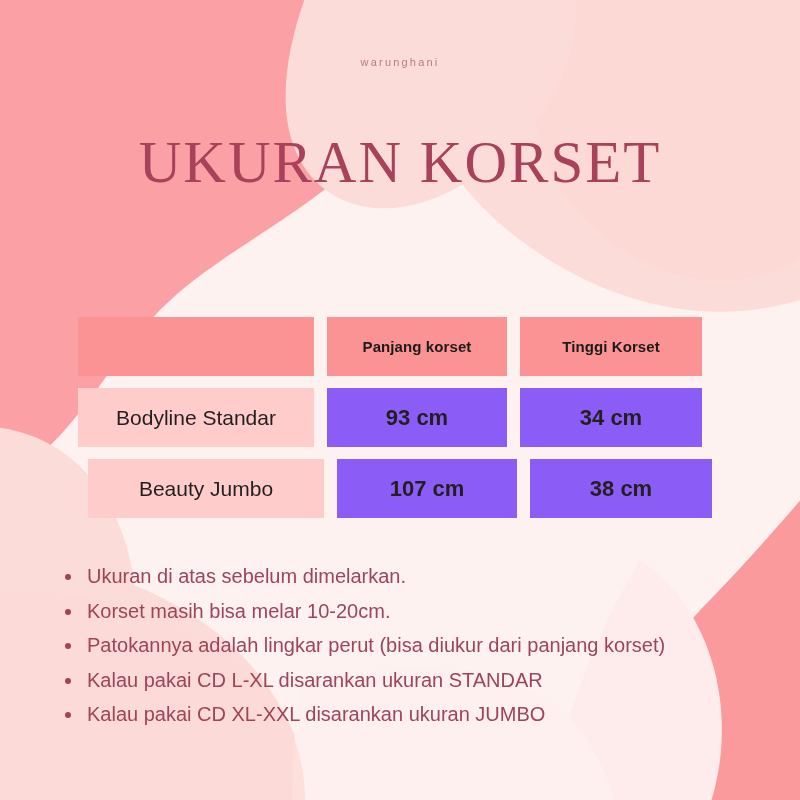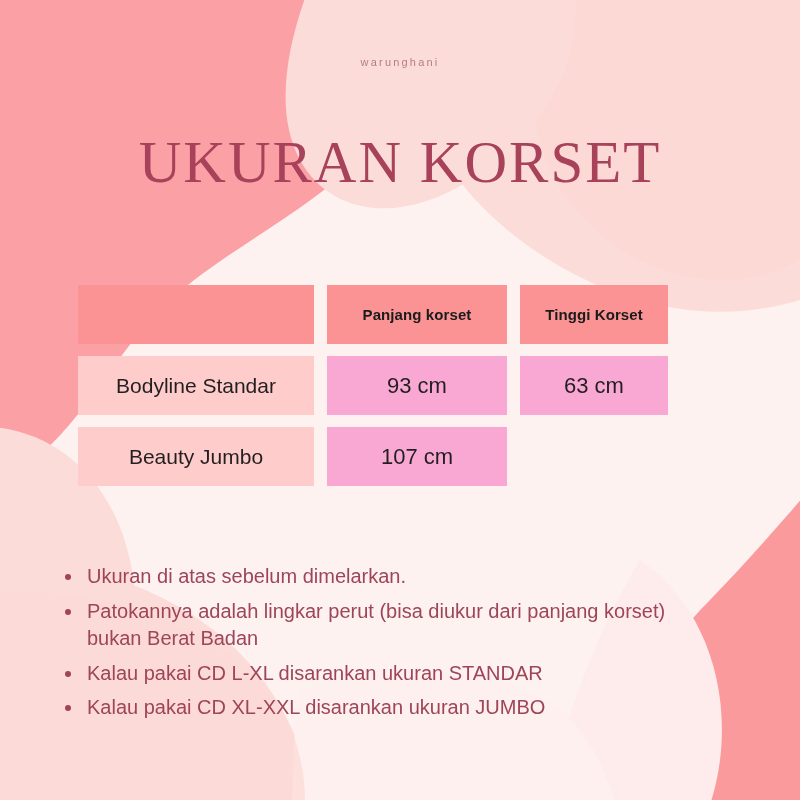--- a/index.html
+++ b/index.html
@@ -65,51 +65,53 @@
     position: absolute;
     left: 78px;
     top: 285px;
     width: 644px;
   }
   .trow {
     display: flex;
     gap: 13px;
     margin-bottom: 12px;
   }
-  .trow:last-child { margin-bottom: 0; }
+  .trow:last-child { margin-bottom: 0; justify-content: center; }
 
   .cell {
     box-sizing: border-box;
     display: flex;
     align-items: center;
     justify-content: center;
     height: 59px;
     font-size: 21px;
     color: #231f20;
   }
   .c-label { width: 236px; }
   .c-val   { width: 180px; }
-  .c-val2  { width: 148px; }
+  .c-val2  { width: 182px; }
 
   .head .cell {
     background: #fb9394;
     font-weight: bold;
     font-size: 15px;
     letter-spacing: 0.1px;
     color: #1b1b1b;
+    margin-top: 32px;
   }
 
   .body-row .c-label {
     background: #fdcccb;
     font-size: 21px;
   }
   .body-row .c-val,
   .body-row .c-val2 {
-    background: #f9a8d4;
+    background: #8b5cf6;
     font-size: 22px;
+    font-weight: bold;
   }
 
   .head .cell.empty { background: #fb9394; }
 
   
   .notes {
     position: absolute;
     left: 60px;
     top: 563px;
     width: 700px;
@@ -171,42 +173,46 @@
 
     <div class="trow head">
       <div class="cell c-label empty"></div>
       <div class="cell c-val">Panjang korset</div>
       <div class="cell c-val2">Tinggi Korset</div>
     </div>
 
     <div class="trow body-row">
       <div class="cell c-label">Bodyline Standar</div>
       <div class="cell c-val">93 cm</div>
-      <div class="cell c-val2">63 cm</div>
+      <div class="cell c-val2">34 cm</div>
     </div>
 
     <div class="trow body-row">
       <div class="cell c-label">Beauty Jumbo</div>
       <div class="cell c-val">107 cm</div>
+      <div class="cell c-val2">38 cm</div>
     </div>
 
   </div>
 
   <div class="notes">
 
     <div class="note">
       <span class="dot"></span>
       <span>Ukuran di atas sebelum dimelarkan.</span>
     </div>
 
+    <div class="note">
+      <span class="dot"></span>
+      <span>Korset masih bisa melar 10-20cm.</span>
+    </div>
 
     <div class="note">
       <span class="dot"></span>
       <span>Patokannya adalah lingkar perut (bisa diukur dari panjang korset)</span>
-      <span class="line2">bukan Berat Badan</span>
     </div>
 
     <div class="note">
       <span class="dot"></span>
       <span>Kalau pakai CD L-XL disarankan ukuran STANDAR</span>
     </div>
 
     <div class="note">
       <span class="dot"></span>
       <span>Kalau pakai CD XL-XXL disarankan ukuran JUMBO</span>

